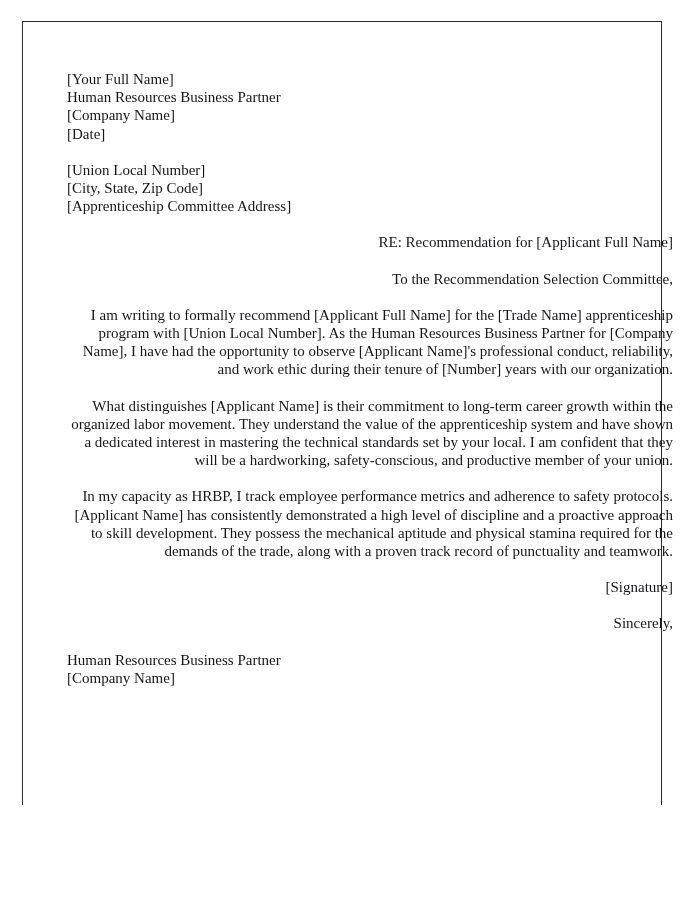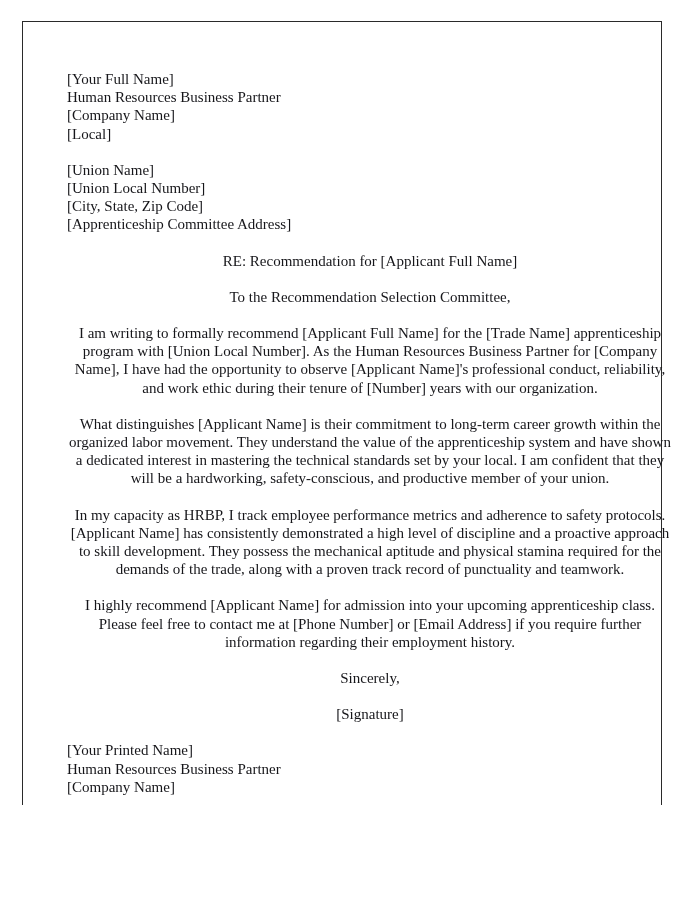--- a/index.html
+++ b/index.html
@@ -45,56 +45,53 @@
   }
 
   .line {
     display: block;
     white-space: pre-wrap;
   }
 
   p.para {
     margin: 0 0 18px 0;
     padding: 0;
-    text-align: center;
+    text-align: right;
   }
 </style>
 </head>
 <body>
 
 <div class="page-frame">
   <div class="letter-body">
 
     <div class="block">
       <span class="line">[Your Full Name]</span>
       <span class="line">Human Resources Business Partner</span>
       <span class="line">[Company Name]</span>
-      <span class="line">[Local]</span>
+      <span class="line">[Date]</span>
     </div>
 
     <div class="block">
-      <span class="line">[Union Name]</span>
       <span class="line">[Union Local Number]</span>
       <span class="line">[City, State, Zip Code]</span>
       <span class="line">[Apprenticeship Committee Address]</span>
     </div>
 
     <p class="para">RE: Recommendation for [Applicant Full Name]</p>
 
     <p class="para">To the Recommendation Selection Committee,</p>
 
     <p class="para">I am writing to formally recommend [Applicant Full Name] for the [Trade Name] apprenticeship program with [Union Local Number]. As the Human Resources Business Partner for [Company Name], I have had the opportunity to observe [Applicant Name]'s professional conduct, reliability, and work ethic during their tenure of [Number] years with our organization.</p>
     <p class="para">What distinguishes [Applicant Name] is their commitment to long-term career growth within the organized labor movement. They understand the value of the apprenticeship system and have shown a dedicated interest in mastering the technical standards set by your local. I am confident that they will be a hardworking, safety-conscious, and productive member of your union.</p>
     <p class="para">In my capacity as HRBP, I track employee performance metrics and adherence to safety protocols. [Applicant Name] has consistently demonstrated a high level of discipline and a proactive approach to skill development. They possess the mechanical aptitude and physical stamina required for the demands of the trade, along with a proven track record of punctuality and teamwork.</p>
-    <p class="para">I highly recommend [Applicant Name] for admission into your upcoming apprenticeship class. Please feel free to contact me at [Phone Number] or [Email Address] if you require further information regarding their employment history.</p>
+
+    <p class="para">[Signature]</p>
 
     <p class="para">Sincerely,</p>
 
-    <p class="para">[Signature]</p>
-
     <div class="block">
-      <span class="line">[Your Printed Name]</span>
       <span class="line">Human Resources Business Partner</span>
       <span class="line">[Company Name]</span>
     </div>
 
   </div>
 </div>
 
 </body></html>

